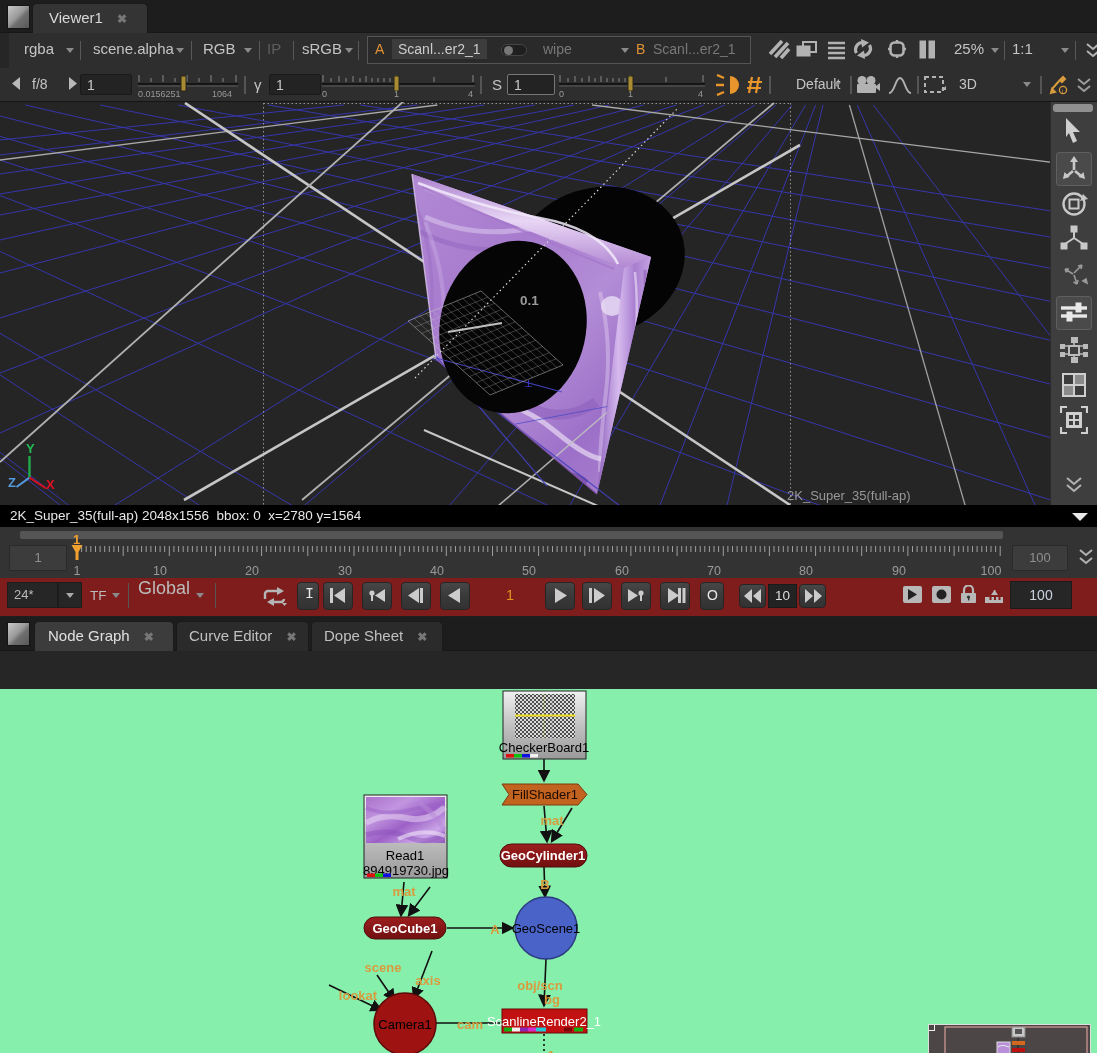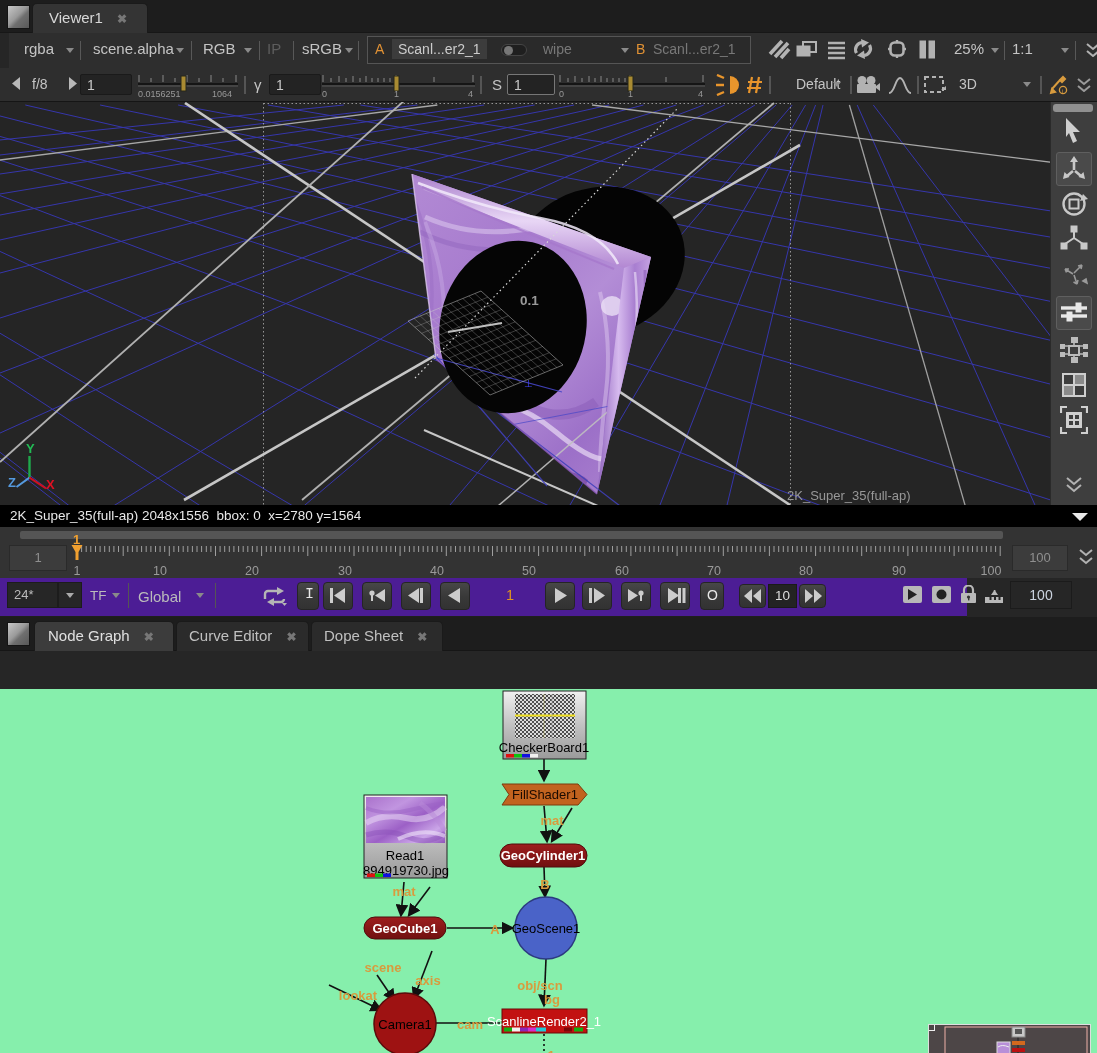--- a/index.html
+++ b/index.html
@@ -25,21 +25,21 @@
 #rtools{left:1050px;top:102px;width:47px;height:403px;background:#3e3e3e;border-left:1px solid #2a2a2a}
 .rbox{position:absolute;left:5px;width:36px;height:34px;background:#4a4a4a;border:1px solid #5f5f5f;border-radius:3px}
 
 #infobar{left:0;top:505px;width:1097px;height:22px;background:#000;color:#e8e8e8;font-size:13.5px}
 
 #timeline{left:0;top:527px;width:1097px;height:51px;background:#333}
 #hscroll{position:absolute;left:20px;top:4px;width:983px;height:8px;background:#555;border-radius:2px}
 #tlbox1{position:absolute;left:9px;top:18px;width:58px;height:26px;background:#3c3c3c;border:1px solid #2a2a2a;color:#8f8f8f;font-size:13px;text-align:center;padding-top:4px}
 #tlbox2{position:absolute;left:1012px;top:18px;width:56px;height:26px;background:#3c3c3c;border:1px solid #2a2a2a;color:#8f8f8f;font-size:13px;text-align:center;padding-top:4px}
 
-#playbar{left:0;top:578px;width:967px;height:39px;background:#4c1d95;border-bottom:1px solid #1f1f1f}
+#playbar{left:0;top:578px;width:1097px;height:39px;background:#7f1d1d;border-bottom:1px solid #1f1f1f}
 .pbtn{position:absolute;top:4px;width:30px;height:28px;background:linear-gradient(#474747,#383838 55%,#323232);border:1px solid #252525;border-radius:4px}
 .combo{position:absolute;background:#262626;border:1px solid #1c1c1c;color:#bbb;font-size:13px}
 
 #tabbar2{left:0;top:617px;width:1097px;height:34px;background:#1d1d1d;border-bottom:1px solid #161616}
 .tab2{position:absolute;top:4px;height:30px;border:1px solid #1a1a1a;border-bottom:none;border-radius:5px 5px 0 0;font-size:15px;line-height:27px}
 
 #nodegraph{left:0;top:689px;width:1097px;height:402px;background:#86efac;overflow:hidden}
 #minimap{position:absolute;left:928px;top:335px;width:163px;height:60px;background:#4d4647;border:1px solid #dedede}
 </style></head><body>
 <div id="page">
@@ -701,21 +701,21 @@
 </div>
 
 <div class="abs" id="playbar">
  <div class="combo" style="left:7px;top:4px;width:51px;height:26px;padding:4px 0 0 6px">24*</div>
  <div class="combo" style="left:58px;top:4px;width:24px;height:26px">
         <span class="darr" style="left:7px;top:10px;border-top-color:#aaa"></span>
       </div>
  <span style="position:absolute;left:90px;top:10px;color:#bbb;font-size:13.5px">TF</span>
       <span class="darr" style="left:112px;top:15px"></span>
  <span style="position:absolute;left:128px;top:5px;width:1px;height:25px;background:#555"></span>
- <span style="position:absolute;left:138px;top:10px;color:#bbb;font-size:15px">Global</span>
+ <span style="position:absolute;left:138px;top:0;color:#bbb;font-size:18px">Global</span>
       <span class="darr" style="left:196px;top:15px"></span>
  <span style="position:absolute;left:215px;top:5px;width:1px;height:25px;background:#555"></span>
  <svg style="position:absolute;left:262px;top:8px" width="26" height="20" viewBox="0 0 26 20">
         <path d="M3 13 v-5 a3 3 0 0 1 3-3 h11" stroke="#b5b5b5" stroke-width="2.4" fill="none"></path>
         <path d="M15 1 l7 4 -7 4z" fill="#b5b5b5"></path>
         <path d="M22 13 v0 a3 3 0 0 1 -3 3 h-9" stroke="#b5b5b5" stroke-width="2.4" fill="none"></path>
         <path d="M12 12 l-7 4 7 4z" fill="#b5b5b5"></path>
         <path d="M20 17 l5 0 -2.5 3z" fill="#b5b5b5"></path>
       </svg>
  <div class="pbtn" style="left:297px;width:22px">

